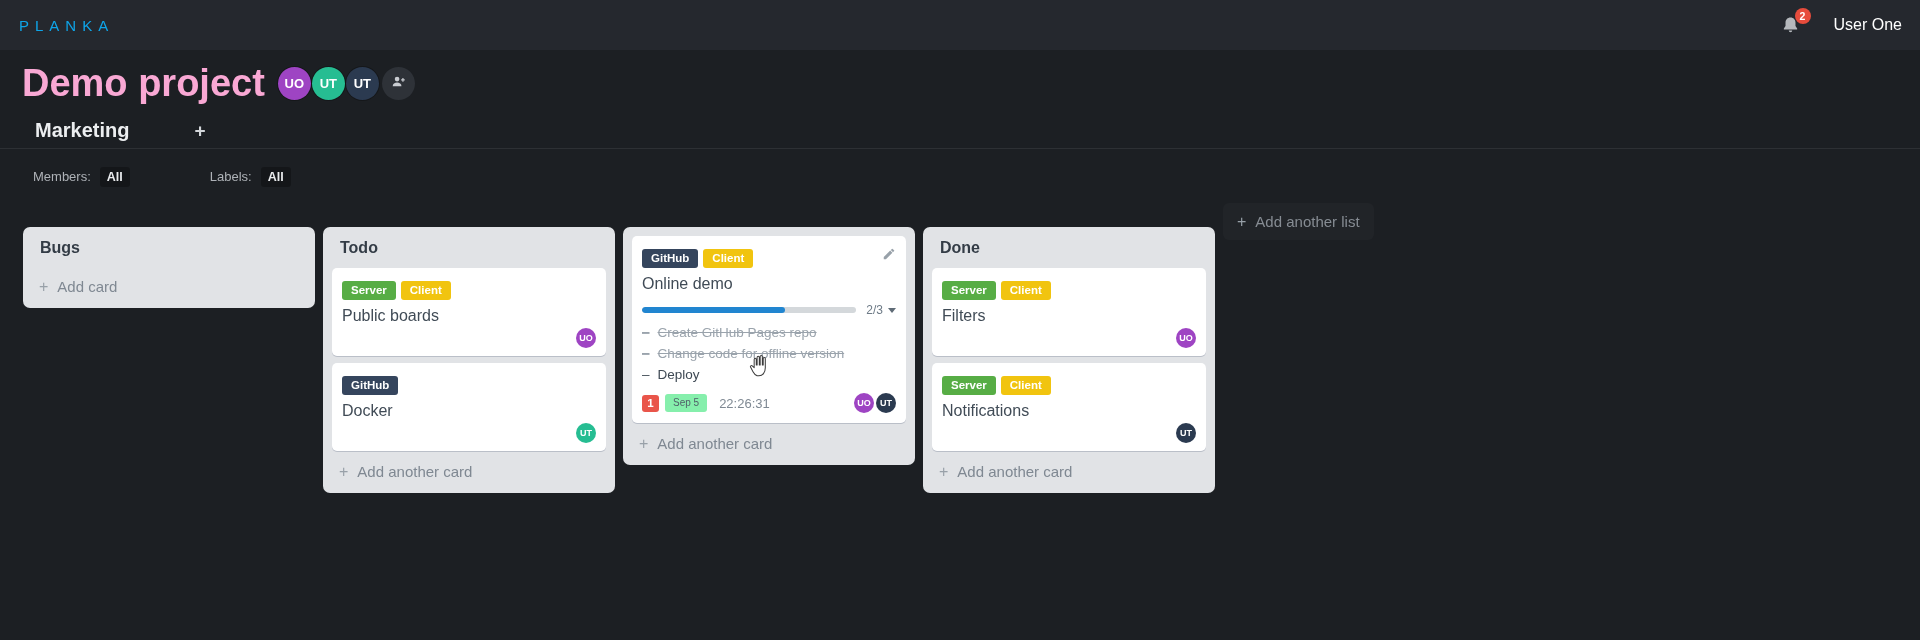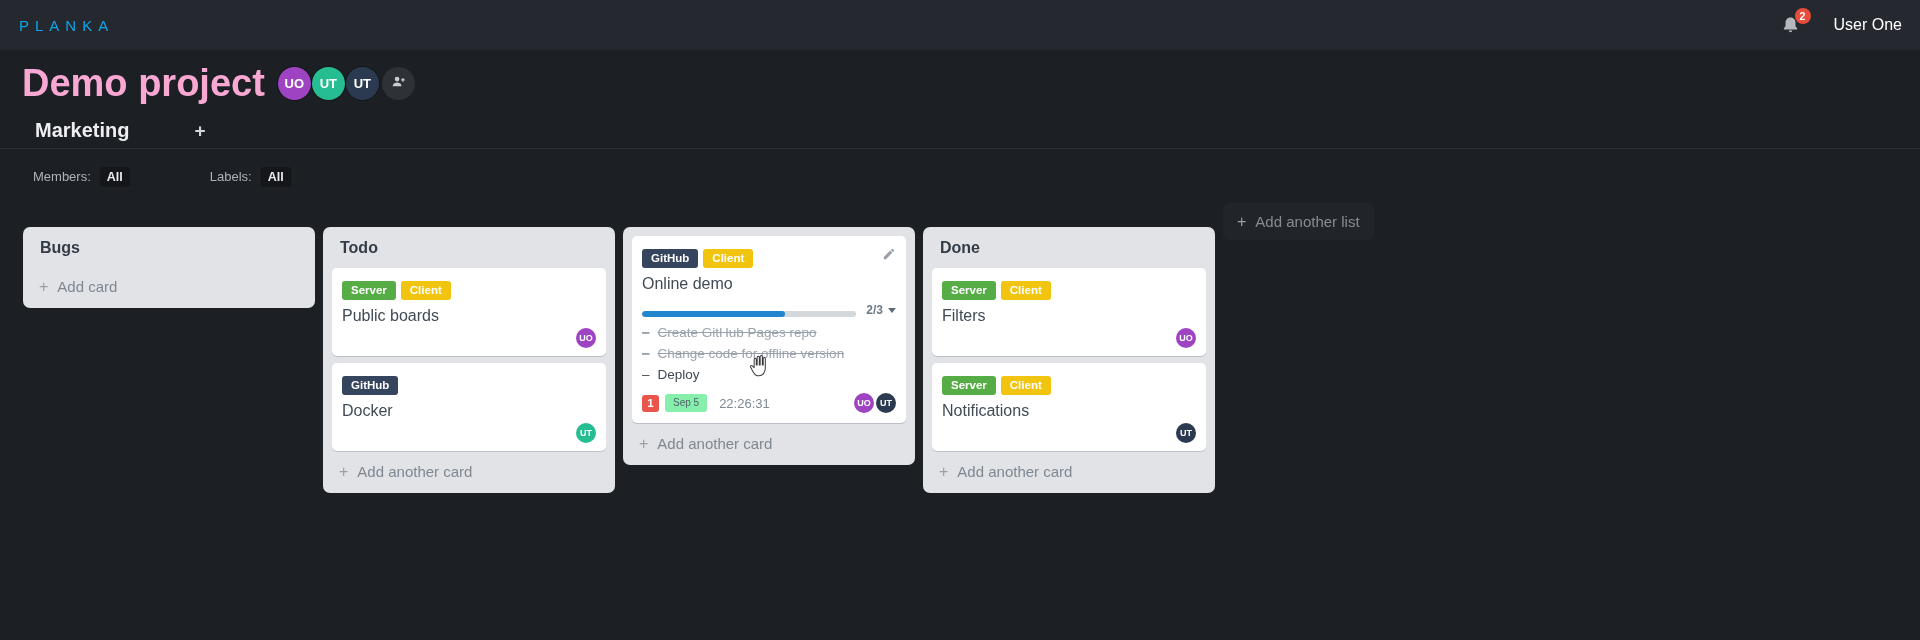--- a/index.html
+++ b/index.html
@@ -49,21 +49,21 @@
   .list-title { font-size:16px; font-weight:bold; color:#333c46; padding:3px 8px 11px; }
   .cards { display:flex; flex-direction:column; gap:7px; }
   .card { background:#fff; border-radius:5px; box-shadow:0 1px 0 rgba(9,30,66,0.18); padding:12px 10px 8px; position:relative; }
   .label-chip { display:inline-block; color:#fff; font-size:11.5px; font-weight:bold; line-height:13px;
     padding:3px 9px; border-radius:3px; margin-right:5px; }
   .card-title { font-size:16px; color:#404b56; margin-top:7px; }
   .card-members { display:flex; justify-content:flex-end; gap:2px; margin-top:3px; }
   .avatar.sm { width:20px; height:20px; font-size:9px; }
   .edit-btn { position:absolute; top:11px; right:10px; width:14px; height:14px; }
 
-  .progress-row { display:flex; align-items:flex-end; margin-top:10px;font-weight:bold; }
+  .progress-row { display:flex; align-items:center; margin-top:10px; }
   .progress-track { flex:1; height:6px; border-radius:3px; background:#d4d8db; overflow:hidden; }
   .progress-fill { height:100%; border-radius:3px; }
   .progress-label { font-size:12px; color:#6d7a86; margin-left:10px; display:flex; align-items:center; gap:5px; }
   .caret-down { width:0; height:0; border-left:4px solid transparent; border-right:4px solid transparent; border-top:5px solid #5f6b76; }
 
   .tasks { margin-top:5px; }
   .task { font-size:13.5px; color:#3e4954; padding:2px 0; line-height:17px; }
   .task::before { content:"–"; margin-right:8px; }
   .task.done { color:#9aa3ac; text-decoration:line-through; }
 

